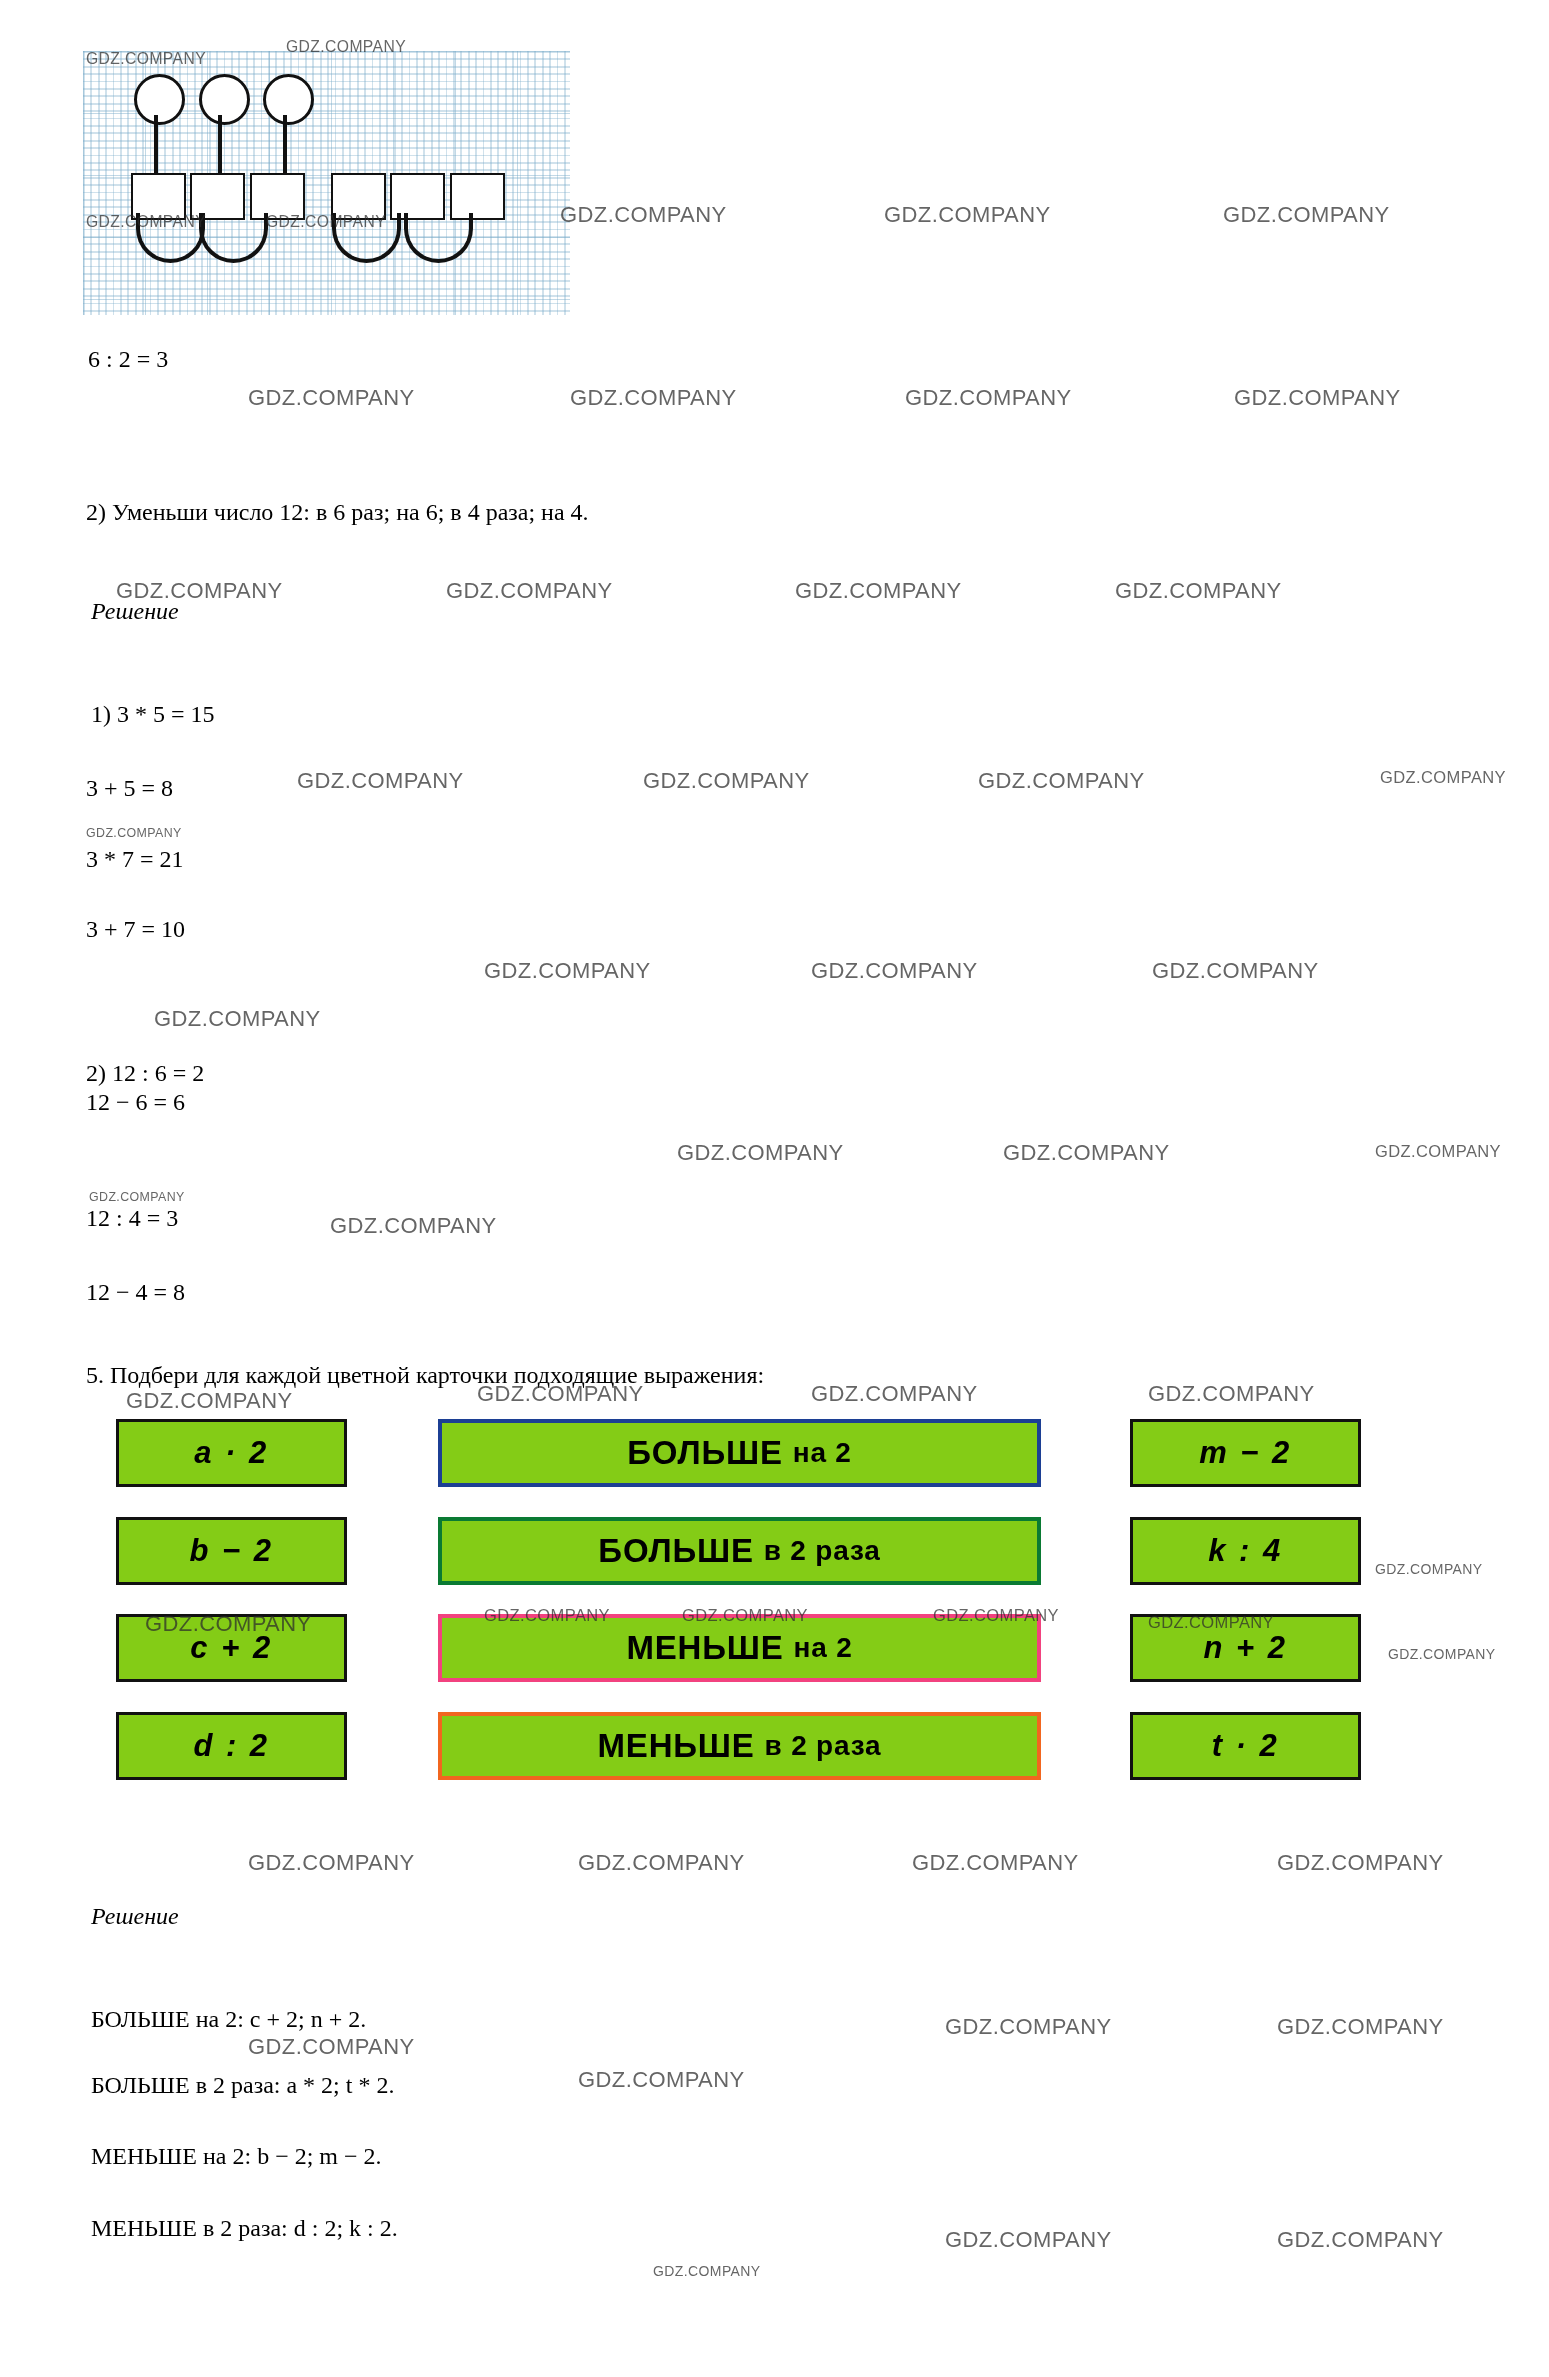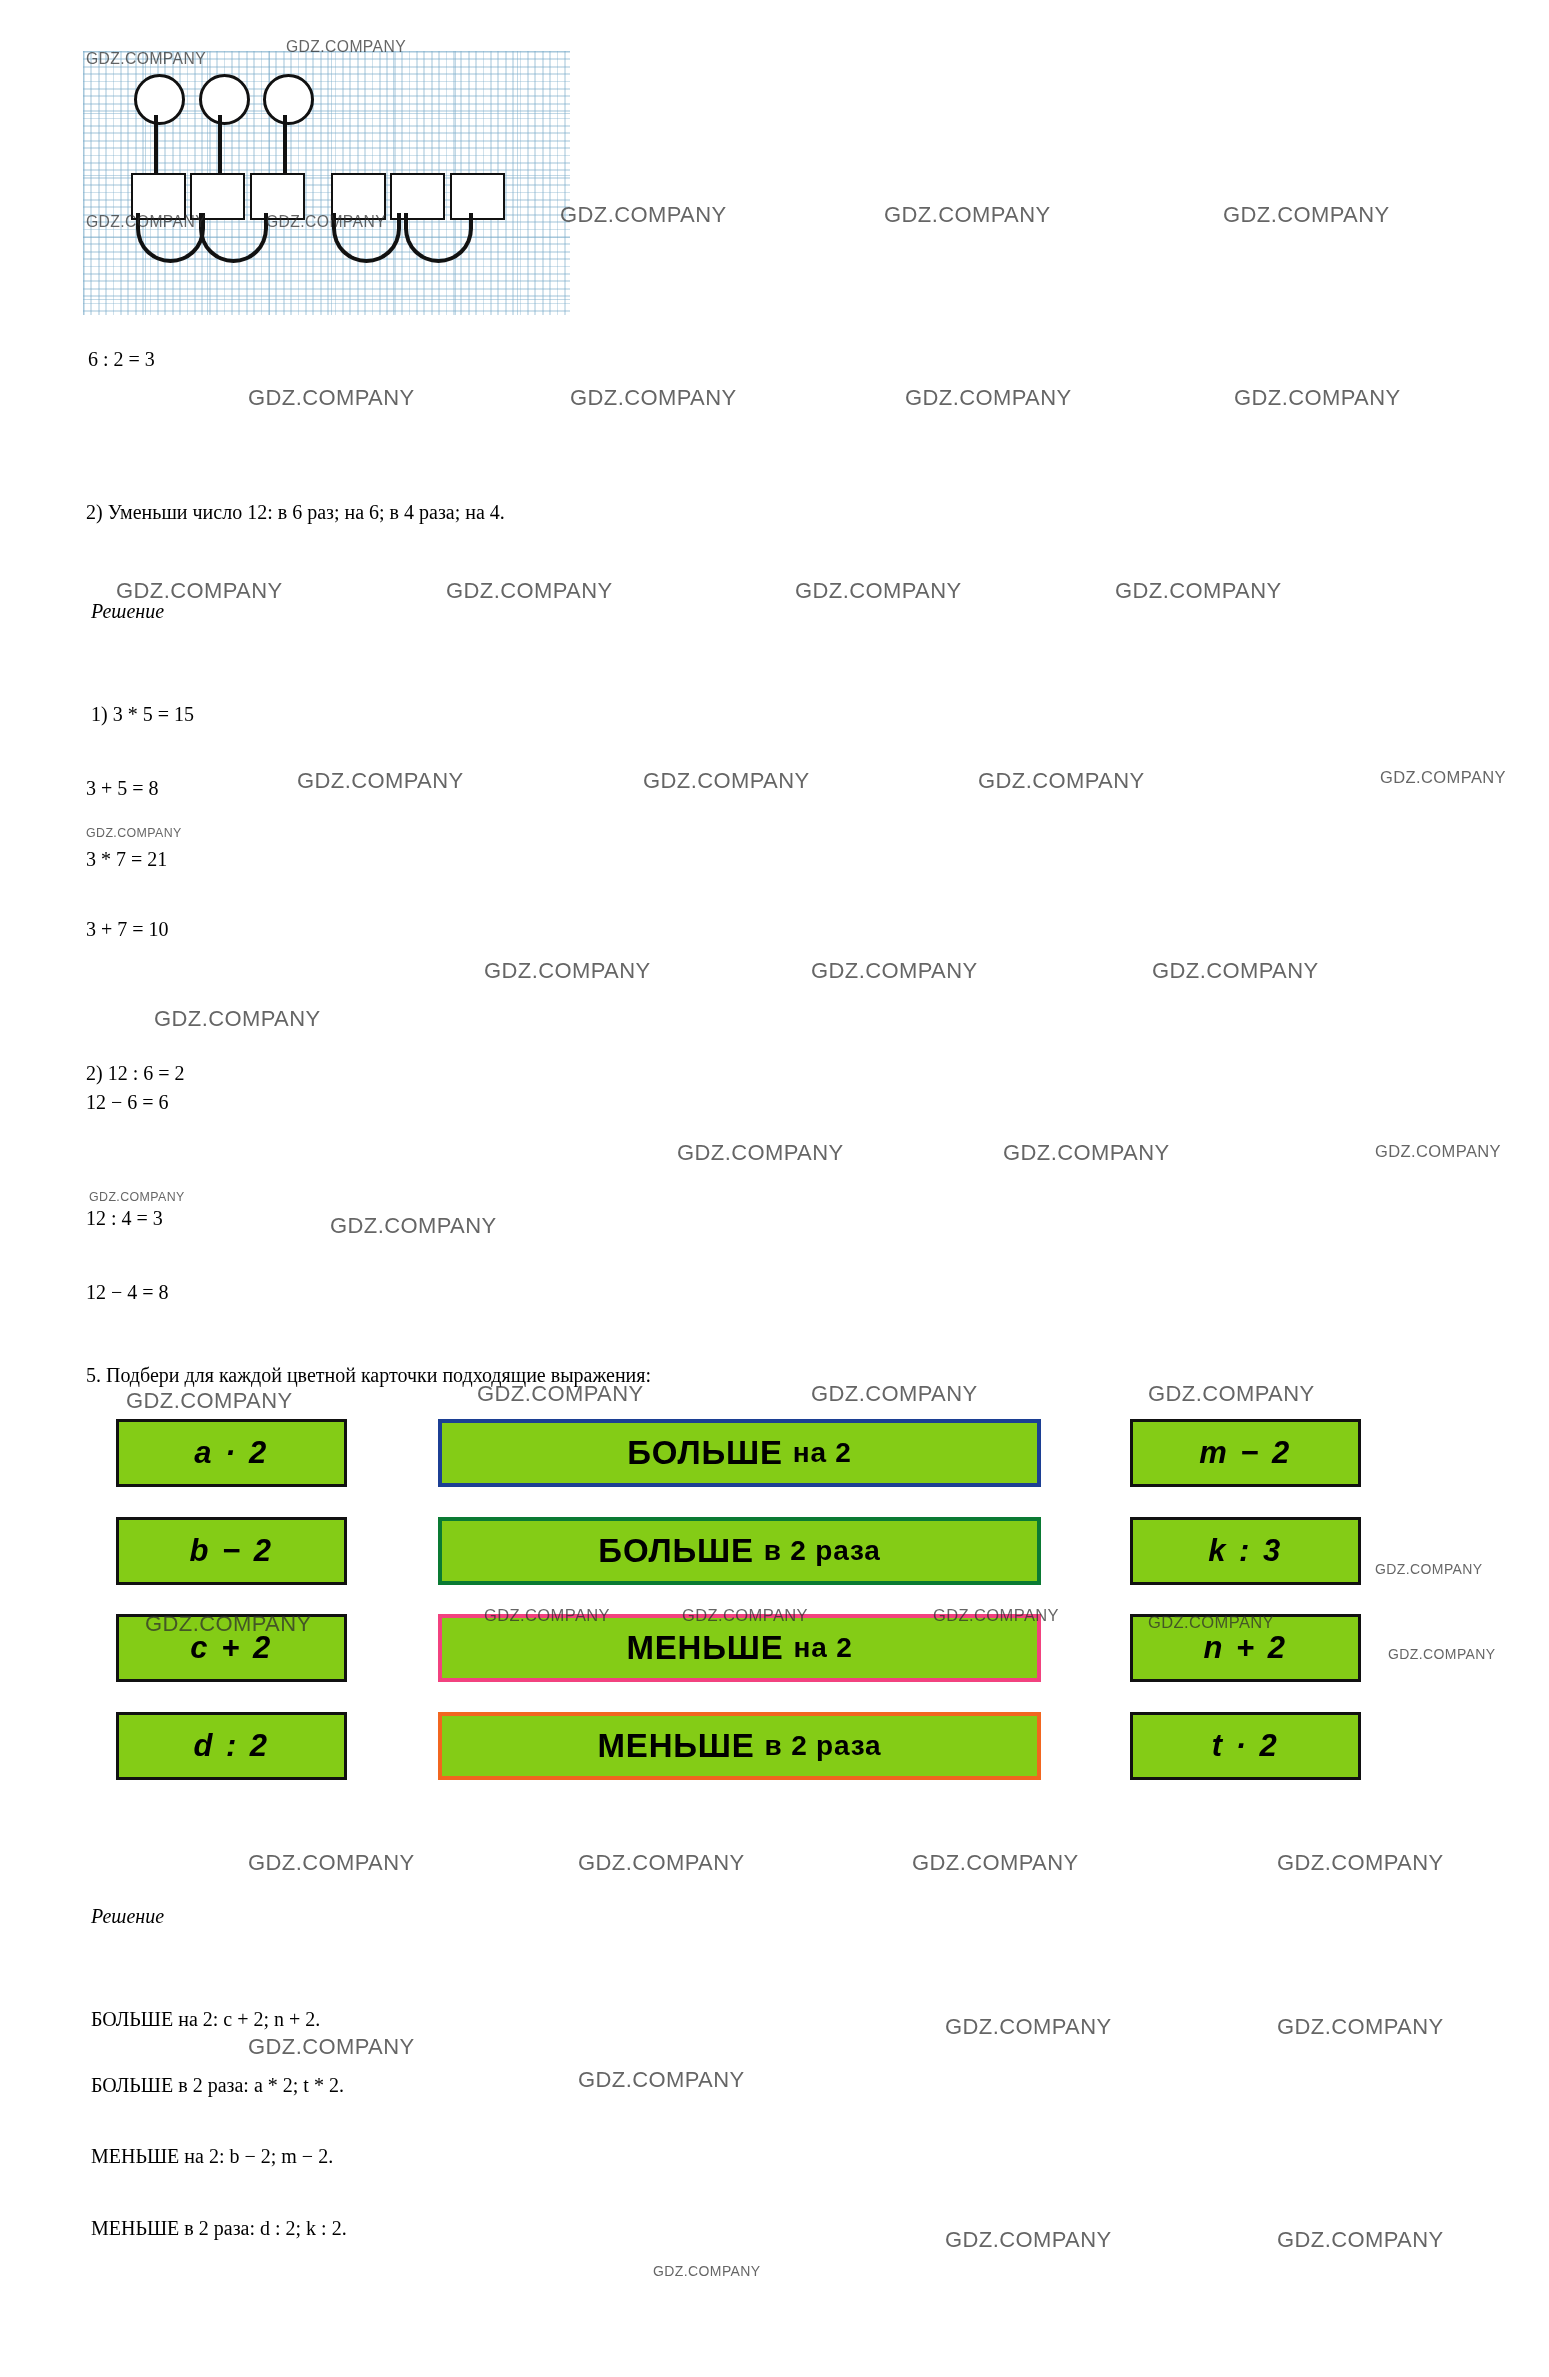--- a/index.html
+++ b/index.html
@@ -74,21 +74,21 @@
     width:61px; height:46px;
     border:4.1px solid #111;
     border-top:none;
     border-radius:0 0 38px 38px;
     background:transparent;
   }
 
   
   .ln {
     position:absolute;
-    font-size:20px;
+    font-size:24px;
     line-height:33px;
     white-space:nowrap;
   }
   .italic { font-style:italic; }
 
   
   .cards { position:absolute; left:0; top:0; }
   .card {
     position:absolute;
     box-sizing:border-box;
@@ -187,21 +187,21 @@
       <span>МЕНЬШЕ</span>&nbsp;<span class="small">на 2</span>
     </div>
     <div class="card card-word" style="left:438px; top:1712px; border-color:#f2661f;">
       <span>МЕНЬШЕ</span>&nbsp;<span class="small">в 2 раза</span>
     </div>
 
     <div class="card card-var" style="left:1130px; top:1419px;">
         <span>m − 2</span>
       </div>
     <div class="card card-var" style="left:1130px; top:1517px;">
-        <span>k : 3</span>
+        <span>k : 4</span>
       </div>
     <div class="card card-var" style="left:1130px; top:1614px;">
         <span>n + 2</span>
       </div>
     <div class="card card-var" style="left:1130px; top:1712px;">
         <span>t · 2</span>
       </div>
   </div>
 
   <div class="ln italic" style="left:91px; top:1900px;">Решение</div>

